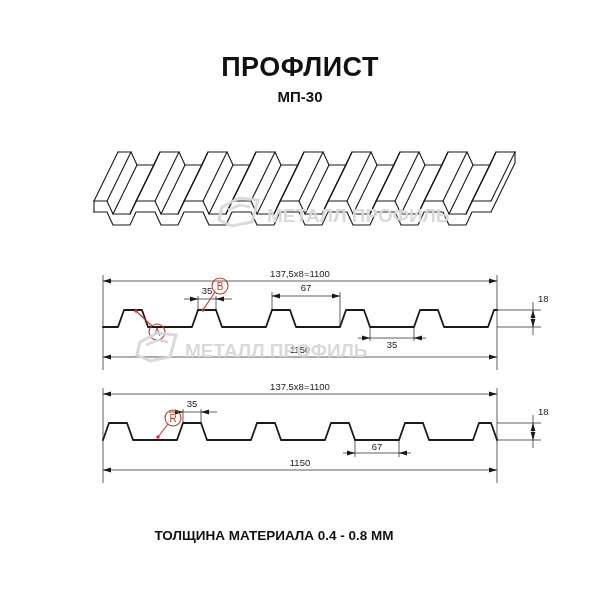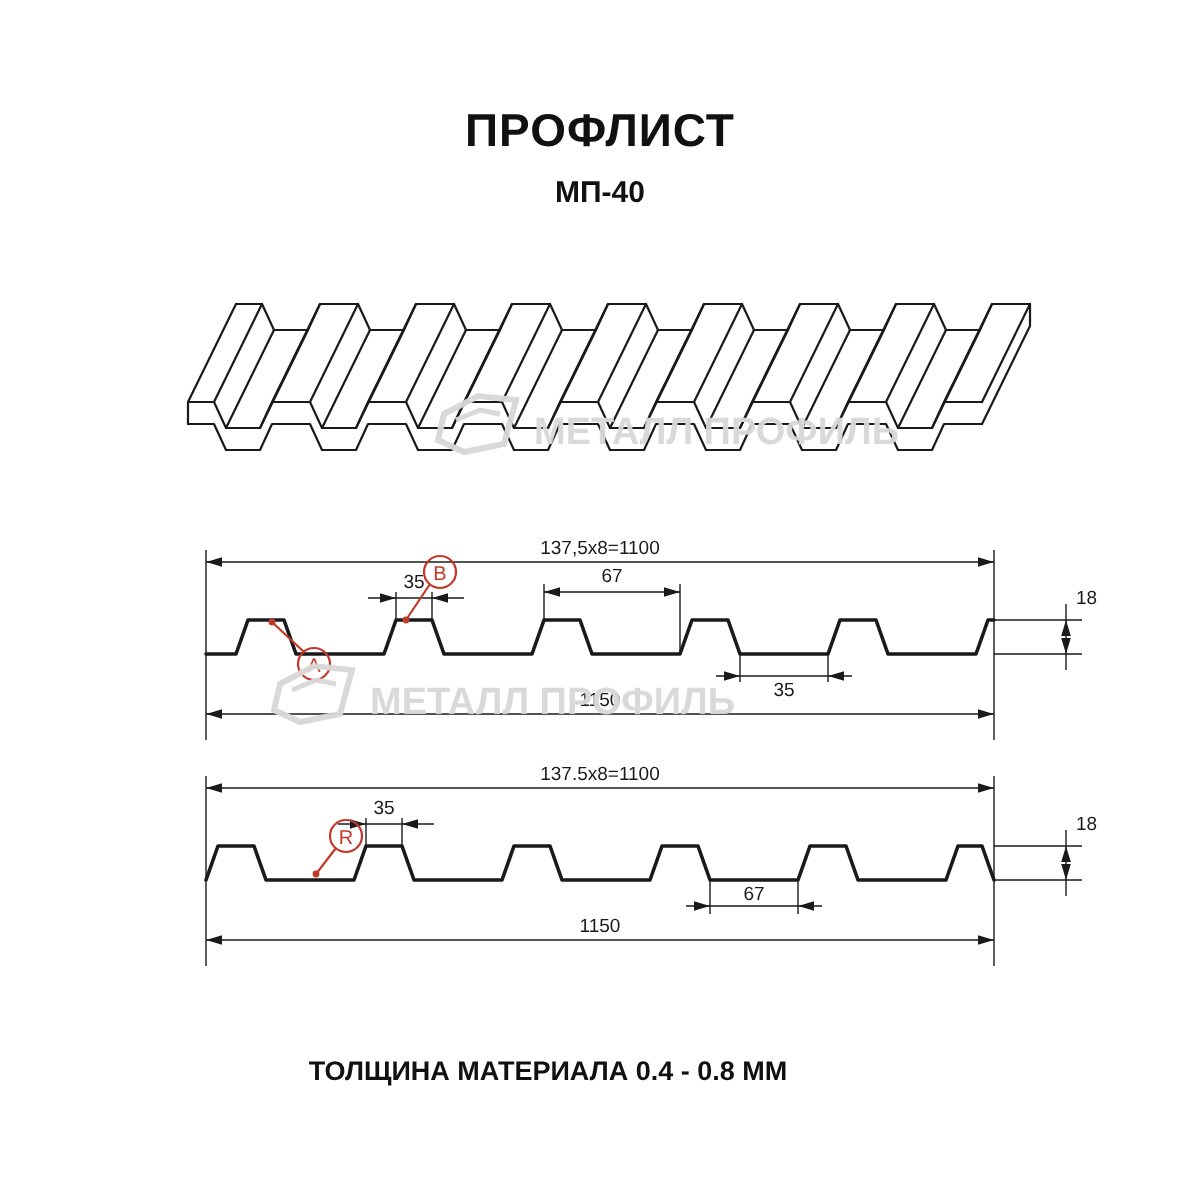--- a/index.html
+++ b/index.html
@@ -19,21 +19,21 @@
     position: relative;
     width: 600px;
     height: 600px;
   }
   .title {
     position: absolute;
     top: 52px;
     left: 0;
     width: 600px;
     text-align: center;
-    font-size: 23px;
+    font-size: 27px;
     font-weight: bold;
     letter-spacing: 0.5px;
     color: #111111;
   }
   .subtitle {
     position: absolute;
     top: 88px;
     left: 0;
     width: 600px;
     text-align: center;
@@ -75,21 +75,21 @@
     fill: #c0392b;
     font-weight: normal;
   }
 </style>
 </head>
 <body>
 
 <div class="page">
 
   <div class="title">ПРОФЛИСТ</div>
-  <div class="subtitle">МП-40</div>
+  <div class="subtitle">МП-30</div>
   <div class="footer">ТОЛЩИНА МАТЕРИАЛА 0.4 - 0.8 ММ</div>
 
   <svg class="drawing" viewBox="0 0 600 600">
 
     <g fill="none" stroke="#1a1a1a" stroke-width="1.1" stroke-linejoin="round" stroke-linecap="round">
 
       <path d="M118,152 L131,152 L137,165 L154,165 L160,152 L179,152 L185,165 L202,165 L208,152 L227,152 L233,165 L250,165 L256,152 L275,152 L281,165 L298,165 L304,152 L323,152 L329,165 L346,165 L352,152 L371,152 L377,165 L394,165 L400,152 L419,152 L425,165 L442,165 L448,152 L467,152 L473,165 L490,165 L496,152 L515,152"></path>
 
       <path d="M94,201 L107,201 L113,214 L130,214 L136,201 L155,201 L161,214 L178,214 L184,201 L203,201 L209,214 L226,214 L232,201 L251,201 L257,214 L274,214 L280,201 L299,201 L305,214 L322,214 L328,201 L347,201 L353,214 L370,214 L376,201 L395,201 L401,214 L418,214 L424,201 L443,201 L449,214 L466,214 L472,201 L491,201"></path>
 

